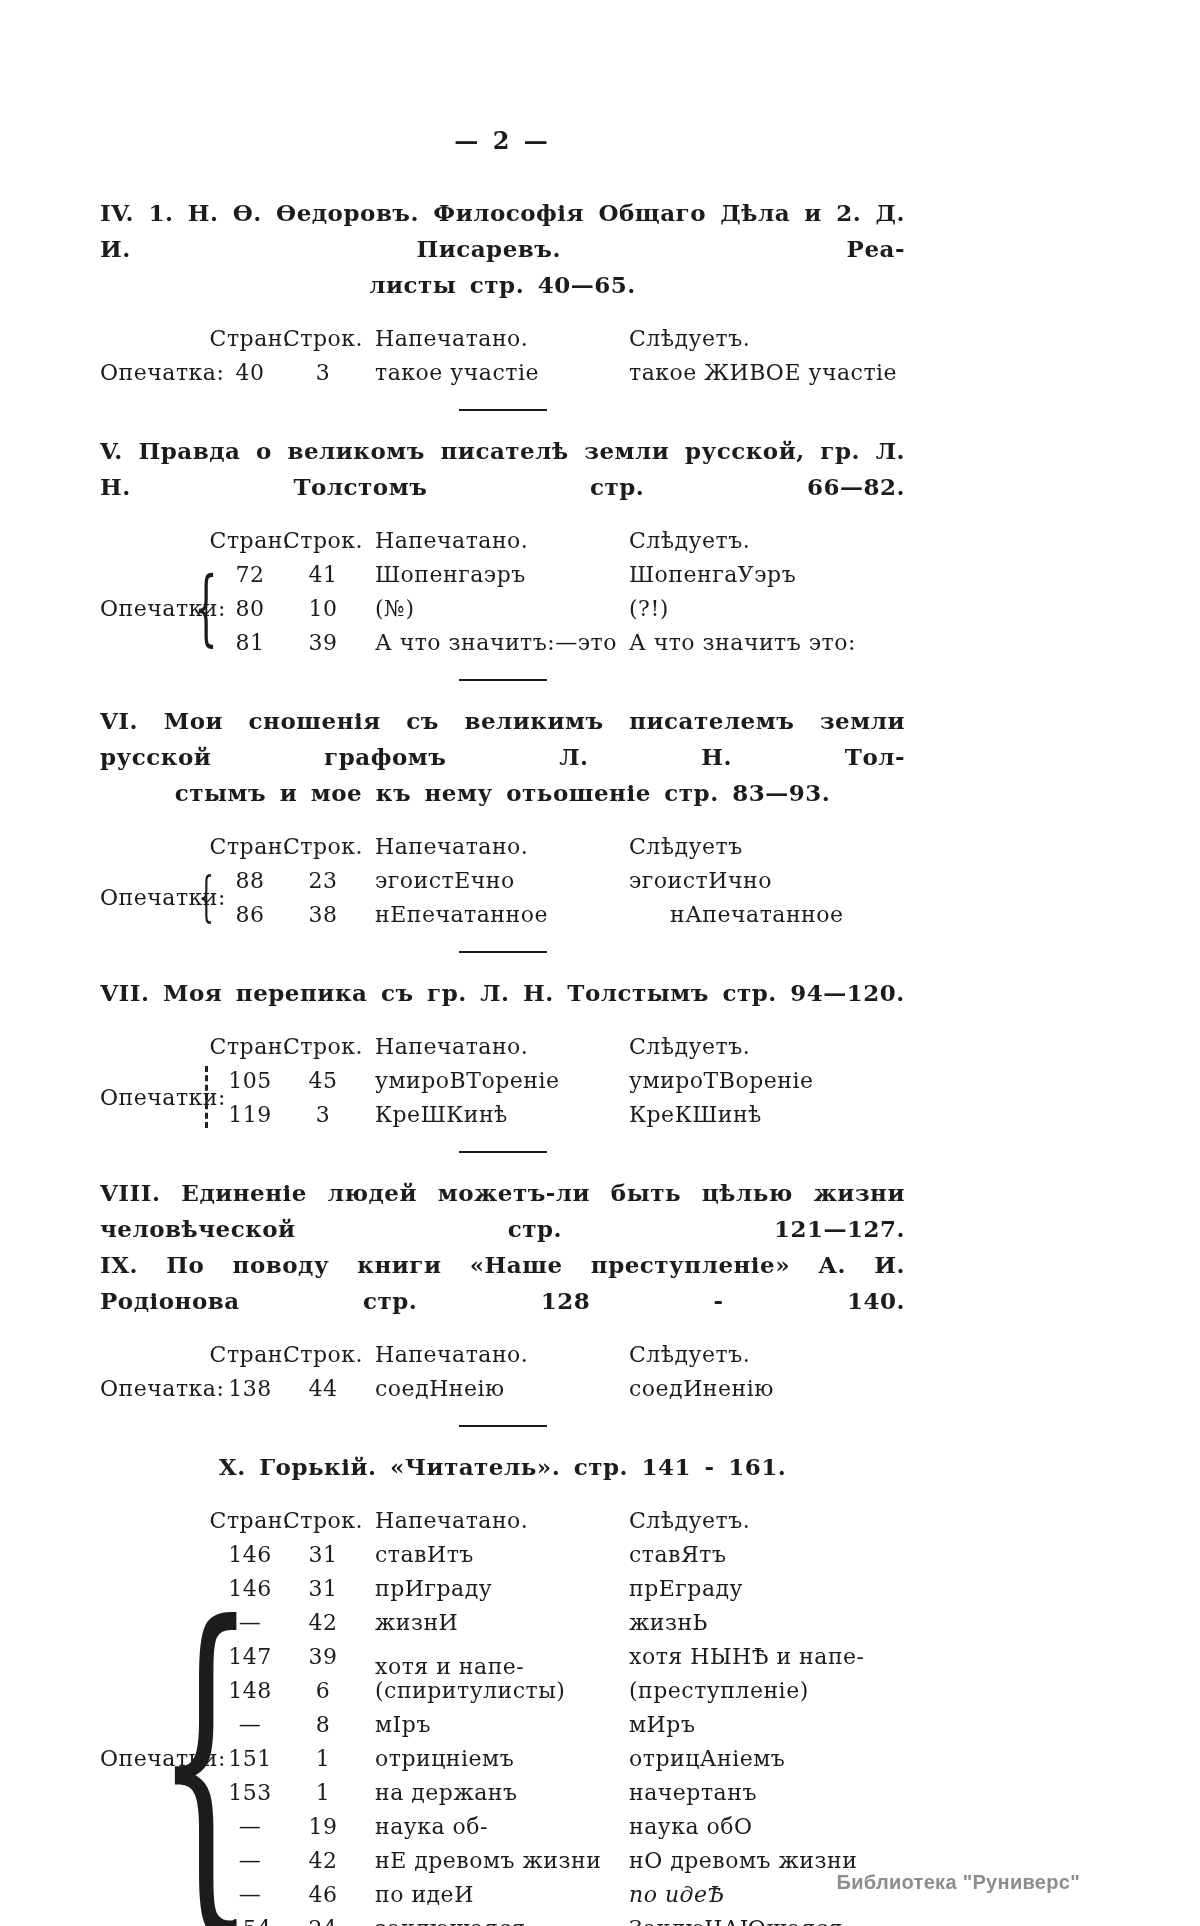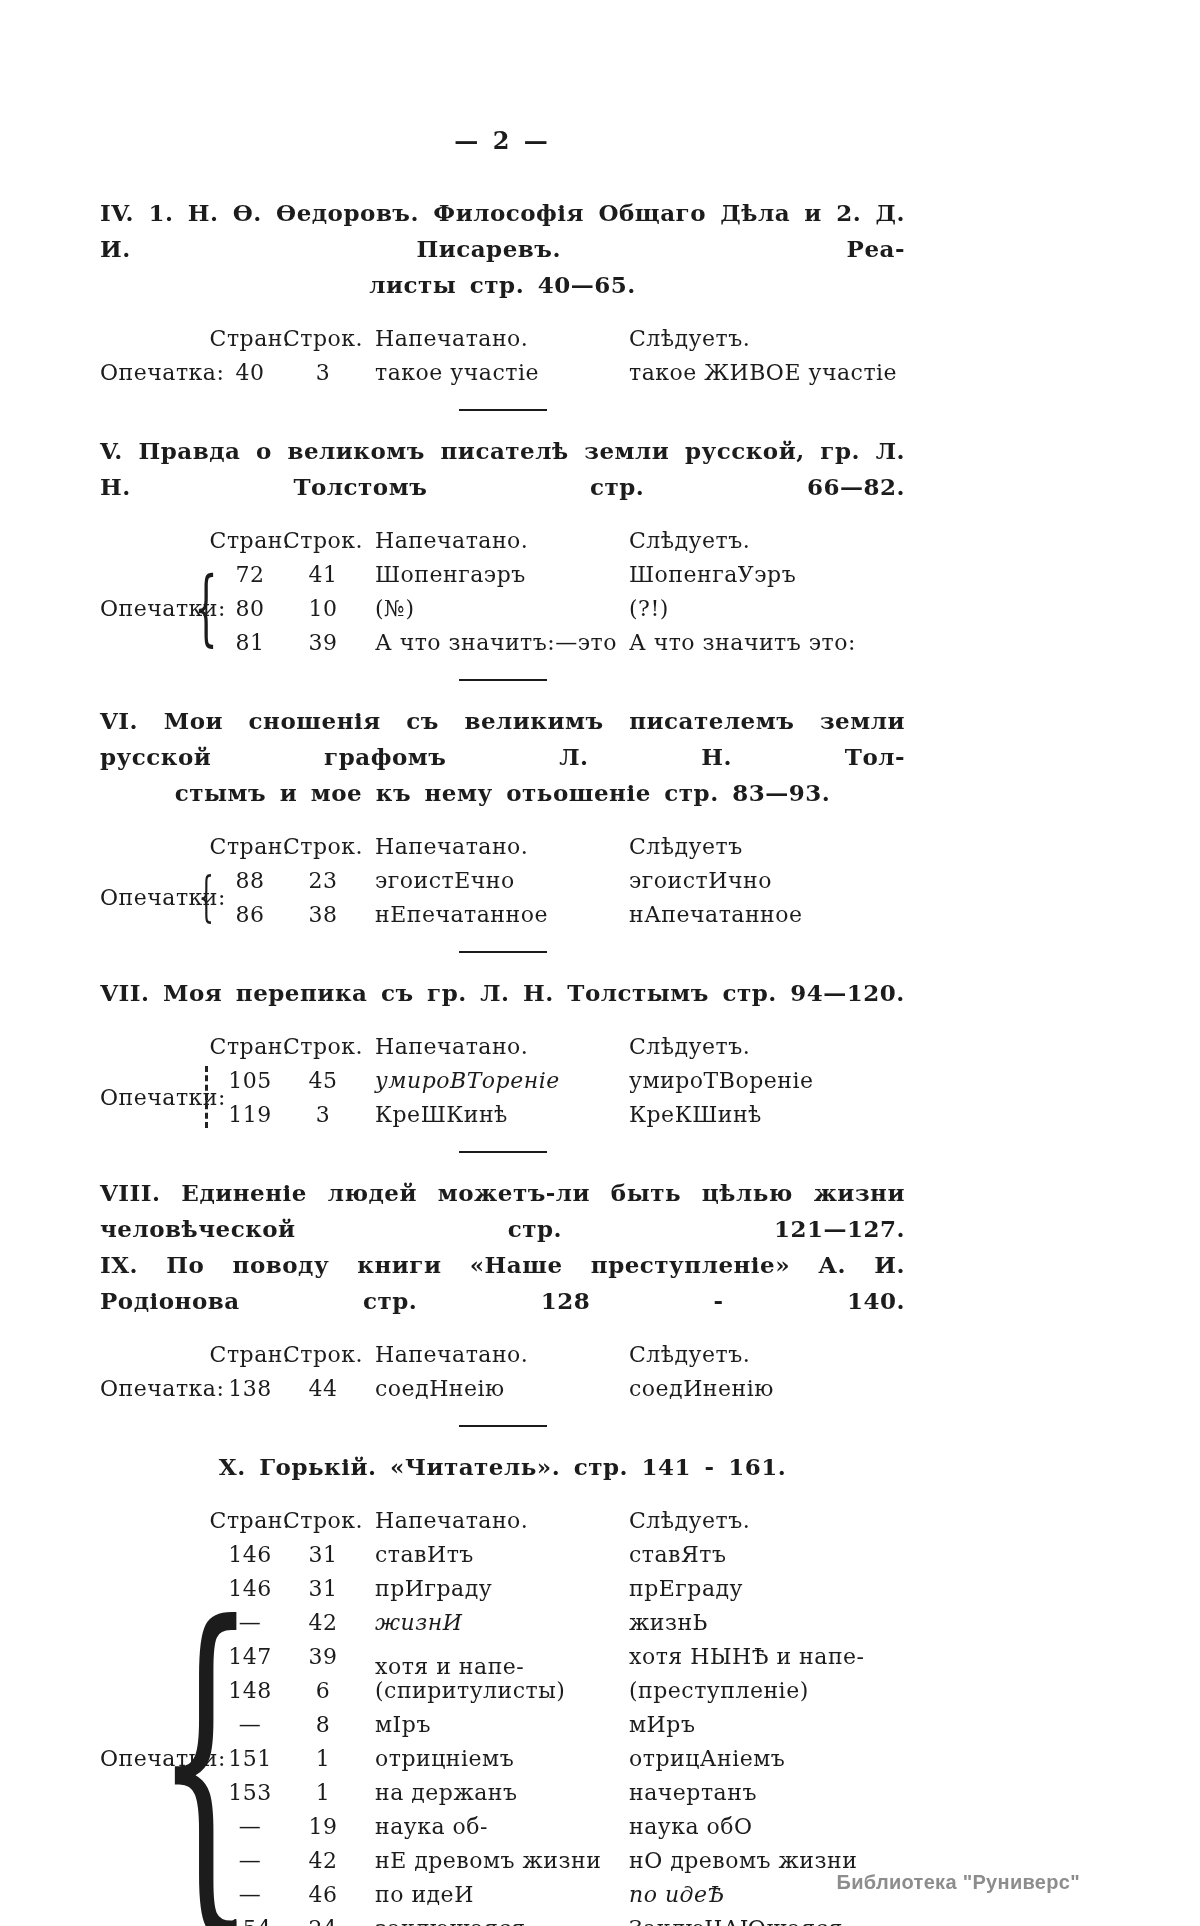--- a/index.html
+++ b/index.html
@@ -129,39 +129,39 @@
           <div class="bracecell" style="grid-row: 2 / span 2;">
             <span style="font-size: 54px;">{</span>
           </div>
           <div class="ecell num" style="grid-area: 2 / 3;">88</div>
           <div class="ecell num" style="grid-area: 2 / 4;">23</div>
           <div class="ecell printed" style="grid-area: 2 / 5; text-align: center;">эгоистЕчно</div>
           <div class="ecell " style="grid-area: 2 / 6;">эгоистИчно</div>
           <div class="ecell num" style="grid-area: 3 / 3;">86</div>
           <div class="ecell num" style="grid-area: 3 / 4;">38</div>
           <div class="ecell printed" style="grid-area: 3 / 5;">нЕпечатанное</div>
-          <div class="ecell " style="grid-area: 3 / 6;">нАпечатанное</div>
+          <div class="ecell " style="grid-area: 3 / 6; margin-left: 41px;">нАпечатанное</div>
         </div>
     <hr class="divider">
   </section>
 
   <section>
     <div class="headings">
           <div class="heading center">VII. Моя перепика съ гр. Л. Н. Толстымъ стр. 94—120.</div>
         </div>
     <div class="etable" style="grid-template-rows: 40px repeat(2, 34px);">
           <div class="ehead center" style="grid-area: 1 / 3;">Стран.</div>
           <div class="ehead center" style="grid-area: 1 / 4;">Строк.</div>
           <div class="ehead printed" style="grid-area: 1 / 5;">Напечатано.</div>
           <div class="ehead " style="grid-area: 1 / 6;">Слѣдуетъ.</div>
           <div class="elabel" style="grid-row: 2 / span 2;">Опечатки:</div>
           <div class="brace-dashed" style="grid-row: 2 / span 2; height: 62px;"></div>
           <div class="ecell num" style="grid-area: 2 / 3;">105</div>
           <div class="ecell num" style="grid-area: 2 / 4;">45</div>
-          <div class="ecell printed" style="grid-area: 2 / 5; font-style: italic;">умироВТореніе</div>
+          <div class="ecell printed" style="grid-area: 2 / 5;">умироВТореніе</div>
           <div class="ecell " style="grid-area: 2 / 6;">умироТВореніе</div>
           <div class="ecell num" style="grid-area: 3 / 3;">119</div>
           <div class="ecell num" style="grid-area: 3 / 4;">3</div>
           <div class="ecell printed" style="grid-area: 3 / 5;">КреШКинѣ</div>
           <div class="ecell " style="grid-area: 3 / 6;">КреКШинѣ</div>
         </div>
     <hr class="divider">
   </section>
 
   <section>
@@ -199,21 +199,21 @@
           <div class="ecell num" style="grid-area: 2 / 3;">146</div>
           <div class="ecell num" style="grid-area: 2 / 4;">31</div>
           <div class="ecell printed" style="grid-area: 2 / 5;">ставИтъ</div>
           <div class="ecell " style="grid-area: 2 / 6;">ставЯтъ</div>
           <div class="ecell num" style="grid-area: 3 / 3;">146</div>
           <div class="ecell num" style="grid-area: 3 / 4;">31</div>
           <div class="ecell printed" style="grid-area: 3 / 5;">прИграду</div>
           <div class="ecell " style="grid-area: 3 / 6;">прЕграду</div>
           <div class="ecell num" style="grid-area: 4 / 3;">—</div>
           <div class="ecell num" style="grid-area: 4 / 4;">42</div>
-          <div class="ecell printed" style="grid-area: 4 / 5; font-style: italic;">жизнИ</div>
+          <div class="ecell printed" style="grid-area: 4 / 5;">жизнИ</div>
           <div class="ecell " style="grid-area: 4 / 6;">жизнЬ</div>
           <div class="ecell num" style="grid-area: 5 / 3;">147</div>
           <div class="ecell num" style="grid-area: 5 / 4;">39</div>
           <div class="ecell printed" style="grid-area: 5 / 5; margin-top: 20px;">хотя и напе-</div>
           <div class="ecell " style="grid-area: 5 / 6;">хотя НЫНѢ и напе-</div>
           <div class="ecell num" style="grid-area: 6 / 3;">148</div>
           <div class="ecell num" style="grid-area: 6 / 4;">6</div>
           <div class="ecell printed" style="grid-area: 6 / 5;">(спиритулисты)</div>
           <div class="ecell " style="grid-area: 6 / 6;">(преступленіе)</div>
           <div class="ecell num" style="grid-area: 7 / 3;">—</div>

